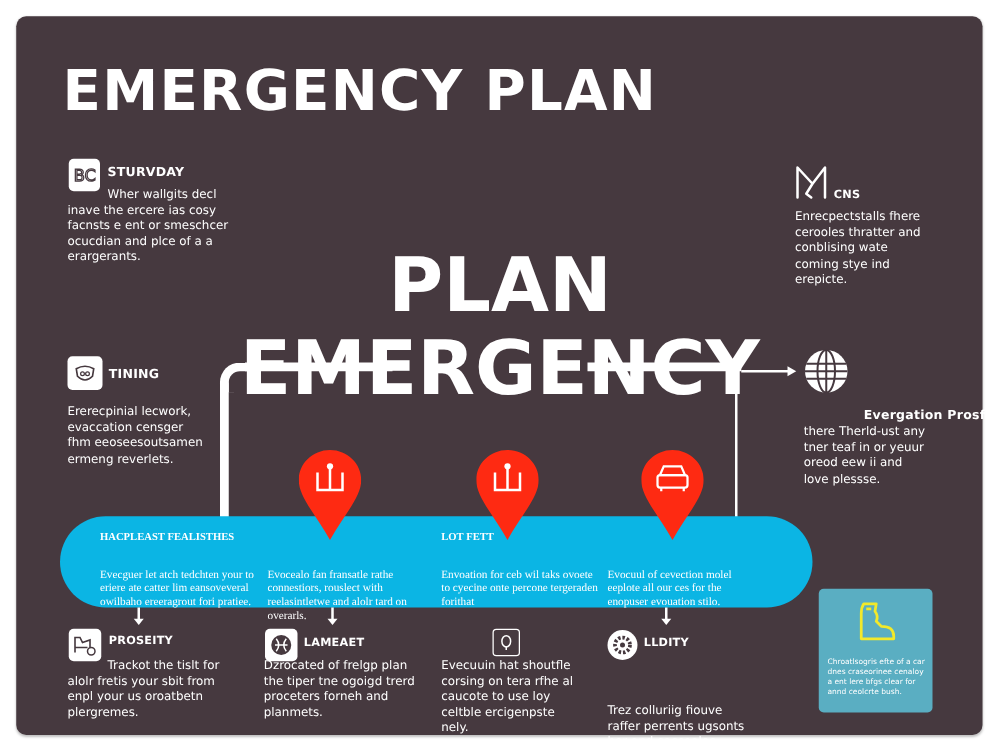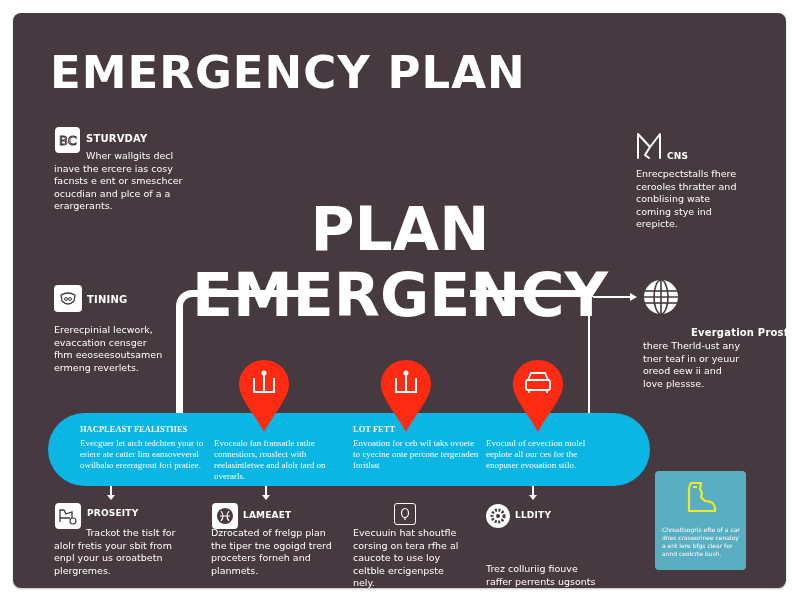--- a/index.html
+++ b/index.html
@@ -24,21 +24,21 @@
   .body-text { font-size: 9.5px; color: #ffffff; line-height: 12.5px; }
   .icon-box {
     width: 25px; height: 25px; background: #ffffff; border-radius: 4px;
     display: flex; align-items: center; justify-content: center;
   }
   .band {
     left: 48px; top: 413px; width: 602px; height: 73px; background: #0bb5e4; border-radius: 37px;
   }
   .band-col { top: 424px; font-family: Liberation Serif, serif; }
   .band-heading { font-size: 8.5px; font-weight: bold; color: #ffffff; white-space: nowrap; }
-  .band-text { font-size: 9px; color: #ffffff; line-height: 11px; margin-top: 4px; }
+  .band-text { font-size: 9px; color: #ffffff; line-height: 11px; margin-top: 20px; }
   .pin { width: 50px; height: 68px; }
   .connector { background: #ffffff; }
   .teal-card {
     left: 655px; top: 471px; width: 91px; height: 99px; background: #5aaec2; border-radius: 4px;
   }
   .teal-text { font-size: 6px; color: #ffffff; line-height: 8px; }
 </style>
 </head>
 <body>
 

